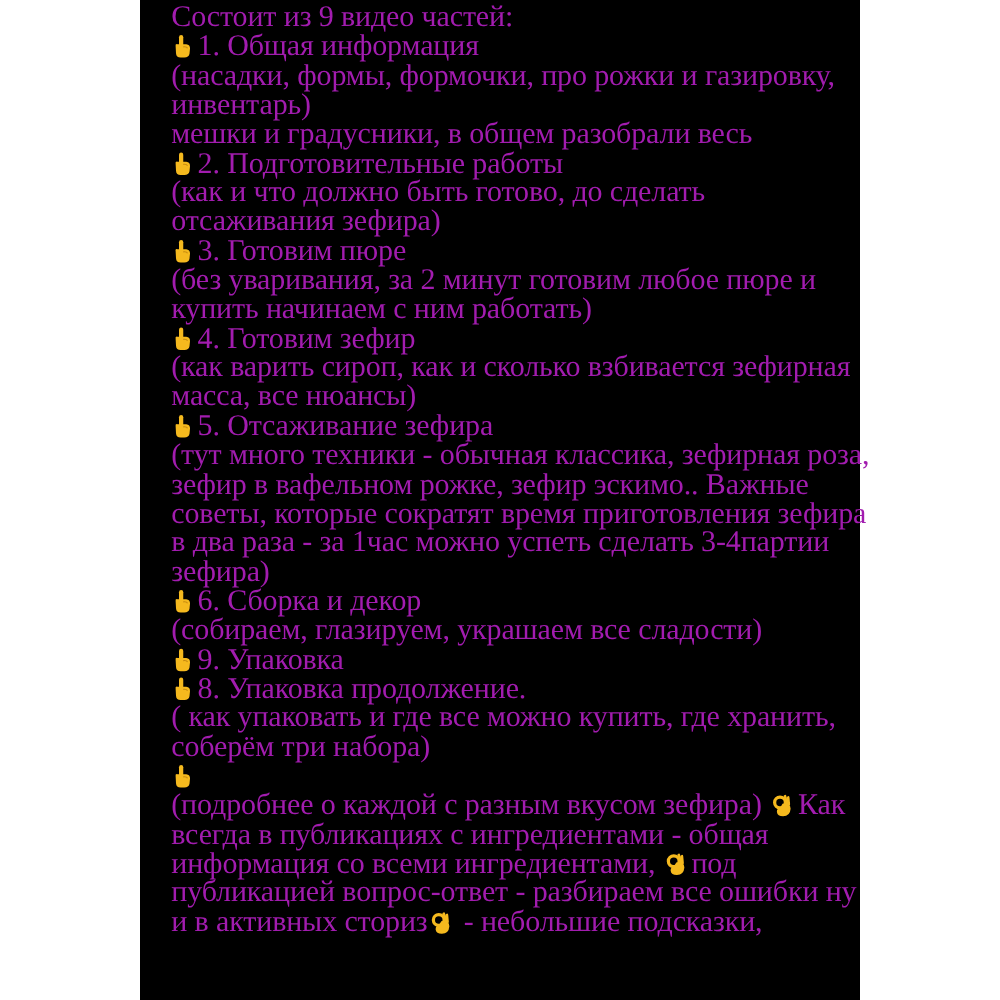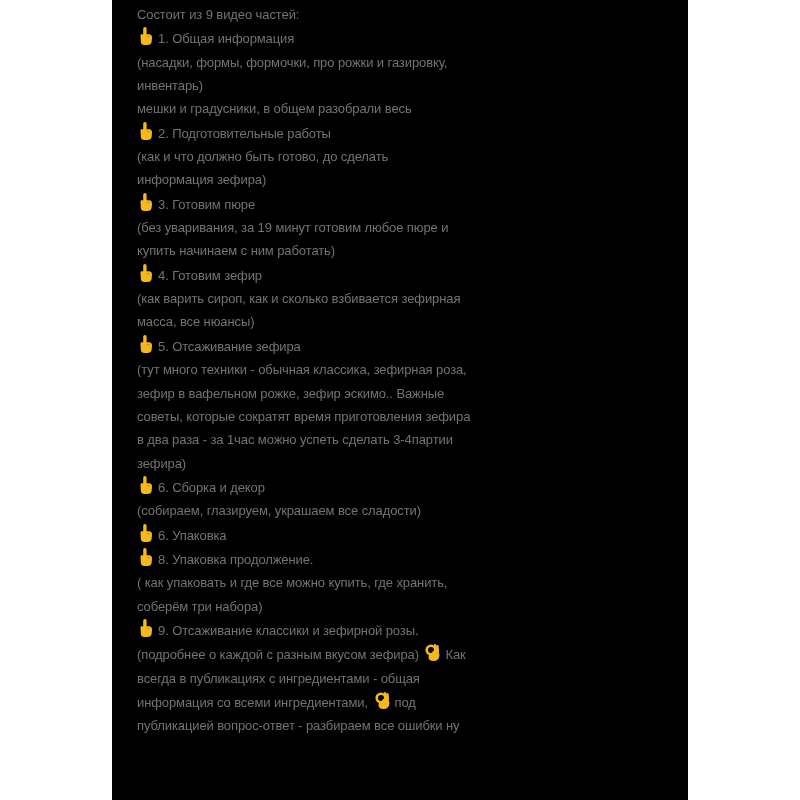--- a/index.html
+++ b/index.html
@@ -12,23 +12,23 @@
   .panel {
     position: absolute;
     left: 112px; top: 0;
     width: 576px; height: 800px;
     background: #000000;
   }
   .text-block {
     position: absolute;
     left: 137px; top: 3px;
     width: 545px;
-    color: #737373;
-    font-family: Liberation Sans, sans-serif;
-    font-size: 13px;
+    color: #a21caf;
+    font-family: Liberation Serif, serif;
+    font-size: 24px;
     line-height: 23.35px;
     letter-spacing: -0.1px;
   }
   .line { white-space: nowrap; display: block; }
   .emoji {
     display: inline-block;
     width: 18px; height: 20px;
     vertical-align: -3px;
     margin-right: 3px;
   }
@@ -56,30 +56,30 @@
   <span class="line">мешки и градусники, в общем разобрали весь</span>
 
   <span class="line">
     <span class="emoji"><svg viewBox="0 0 18 20">
           <rect x="6.2" y="1" width="3.4" height="9" rx="1.7" fill="#f5b91e"></rect>
           <path d="M3.5 10 Q3 8 5 8.3 L12 8.3 Q15.2 8.6 15 12 L14.6 16 Q14 19 10.5 19 L7.5 19 Q4 19 3.8 15.5 Z" fill="#f5b91e"></path>
           <path d="M9.6 10.5 Q12.5 10.2 13 11.6" stroke="#c78a10" stroke-width="0.9" fill="none"></path>
         </svg></span><span>2. Подготовительные работы</span>
   </span>
   <span class="line">(как и что должно быть готово, до сделать</span>
-  <span class="line">информация зефира)</span>
+  <span class="line">отсаживания зефира)</span>
 
   <span class="line">
     <span class="emoji"><svg viewBox="0 0 18 20">
           <rect x="6.2" y="1" width="3.4" height="9" rx="1.7" fill="#f5b91e"></rect>
           <path d="M3.5 10 Q3 8 5 8.3 L12 8.3 Q15.2 8.6 15 12 L14.6 16 Q14 19 10.5 19 L7.5 19 Q4 19 3.8 15.5 Z" fill="#f5b91e"></path>
           <path d="M9.6 10.5 Q12.5 10.2 13 11.6" stroke="#c78a10" stroke-width="0.9" fill="none"></path>
         </svg></span><span>3. Готовим пюре</span>
   </span>
-  <span class="line">(без уваривания, за 19 минут готовим любое пюре и</span>
+  <span class="line">(без уваривания, за 2 минут готовим любое пюре и</span>
   <span class="line">купить начинаем с ним работать)</span>
 
   <span class="line">
     <span class="emoji"><svg viewBox="0 0 18 20">
           <rect x="6.2" y="1" width="3.4" height="9" rx="1.7" fill="#f5b91e"></rect>
           <path d="M3.5 10 Q3 8 5 8.3 L12 8.3 Q15.2 8.6 15 12 L14.6 16 Q14 19 10.5 19 L7.5 19 Q4 19 3.8 15.5 Z" fill="#f5b91e"></path>
           <path d="M9.6 10.5 Q12.5 10.2 13 11.6" stroke="#c78a10" stroke-width="0.9" fill="none"></path>
         </svg></span><span>4. Готовим зефир</span>
   </span>
   <span class="line">(как варить сироп, как и сколько взбивается зефирная</span>
@@ -105,53 +105,60 @@
           <path d="M9.6 10.5 Q12.5 10.2 13 11.6" stroke="#c78a10" stroke-width="0.9" fill="none"></path>
         </svg></span><span>6. Сборка и декор</span>
   </span>
   <span class="line">(собираем, глазируем, украшаем все сладости)</span>
 
   <span class="line">
     <span class="emoji"><svg viewBox="0 0 18 20">
           <rect x="6.2" y="1" width="3.4" height="9" rx="1.7" fill="#f5b91e"></rect>
           <path d="M3.5 10 Q3 8 5 8.3 L12 8.3 Q15.2 8.6 15 12 L14.6 16 Q14 19 10.5 19 L7.5 19 Q4 19 3.8 15.5 Z" fill="#f5b91e"></path>
           <path d="M9.6 10.5 Q12.5 10.2 13 11.6" stroke="#c78a10" stroke-width="0.9" fill="none"></path>
-        </svg></span><span>6. Упаковка</span>
+        </svg></span><span>9. Упаковка</span>
   </span>
 
   <span class="line">
     <span class="emoji"><svg viewBox="0 0 18 20">
           <rect x="6.2" y="1" width="3.4" height="9" rx="1.7" fill="#f5b91e"></rect>
           <path d="M3.5 10 Q3 8 5 8.3 L12 8.3 Q15.2 8.6 15 12 L14.6 16 Q14 19 10.5 19 L7.5 19 Q4 19 3.8 15.5 Z" fill="#f5b91e"></path>
           <path d="M9.6 10.5 Q12.5 10.2 13 11.6" stroke="#c78a10" stroke-width="0.9" fill="none"></path>
         </svg></span><span>8. Упаковка продолжение.</span>
   </span>
   <span class="line">( как упаковать и где все можно купить, где хранить,</span>
   <span class="line">соберём три набора)</span>
 
   <span class="line">
     <span class="emoji"><svg viewBox="0 0 18 20">
           <rect x="6.2" y="1" width="3.4" height="9" rx="1.7" fill="#f5b91e"></rect>
           <path d="M3.5 10 Q3 8 5 8.3 L12 8.3 Q15.2 8.6 15 12 L14.6 16 Q14 19 10.5 19 L7.5 19 Q4 19 3.8 15.5 Z" fill="#f5b91e"></path>
           <path d="M9.6 10.5 Q12.5 10.2 13 11.6" stroke="#c78a10" stroke-width="0.9" fill="none"></path>
-        </svg></span><span>9. Отсаживание классики и зефирной розы.</span>
+        </svg></span>
   </span>
 
   <span class="line">
     <span>(подробнее о каждой с разным вкусом зефира)</span>
     <span class="emoji ok"><svg viewBox="0 0 18 20">
           <circle cx="7" cy="8" r="4.3" fill="none" stroke="#f5b91e" stroke-width="2.6"></circle>
           <path d="M9 9 Q15 7.5 15.5 13 Q15 19 9.5 19 Q5 19 4.5 15.5 Q4.3 12.5 7.5 11.5 Z" fill="#f5b91e"></path>
           <path d="M11 3 L12 8.5 M13.5 4 L14 9.5" stroke="#f5b91e" stroke-width="2.2" stroke-linecap="round"></path>
         </svg></span><span>Как</span>
   </span>
   <span class="line">всегда в публикациях с ингредиентами - общая</span>
   <span class="line">
     <span>информация со всеми ингредиентами,</span>
     <span class="emoji ok"><svg viewBox="0 0 18 20">
           <circle cx="7" cy="8" r="4.3" fill="none" stroke="#f5b91e" stroke-width="2.6"></circle>
           <path d="M9 9 Q15 7.5 15.5 13 Q15 19 9.5 19 Q5 19 4.5 15.5 Q4.3 12.5 7.5 11.5 Z" fill="#f5b91e"></path>
           <path d="M11 3 L12 8.5 M13.5 4 L14 9.5" stroke="#f5b91e" stroke-width="2.2" stroke-linecap="round"></path>
         </svg></span><span>под</span>
   </span>
   <span class="line">публикацией вопрос-ответ - разбираем все ошибки ну</span>
+  <span class="line">
+    <span>и в активных сториз</span><span class="emoji ok"><svg viewBox="0 0 18 20">
+          <circle cx="7" cy="8" r="4.3" fill="none" stroke="#f5b91e" stroke-width="2.6"></circle>
+          <path d="M9 9 Q15 7.5 15.5 13 Q15 19 9.5 19 Q5 19 4.5 15.5 Q4.3 12.5 7.5 11.5 Z" fill="#f5b91e"></path>
+          <path d="M11 3 L12 8.5 M13.5 4 L14 9.5" stroke="#f5b91e" stroke-width="2.2" stroke-linecap="round"></path>
+        </svg></span><span style="white-space:pre"> - небольшие подсказки,</span>
+  </span>
 
 </div>
 
 </body></html>

